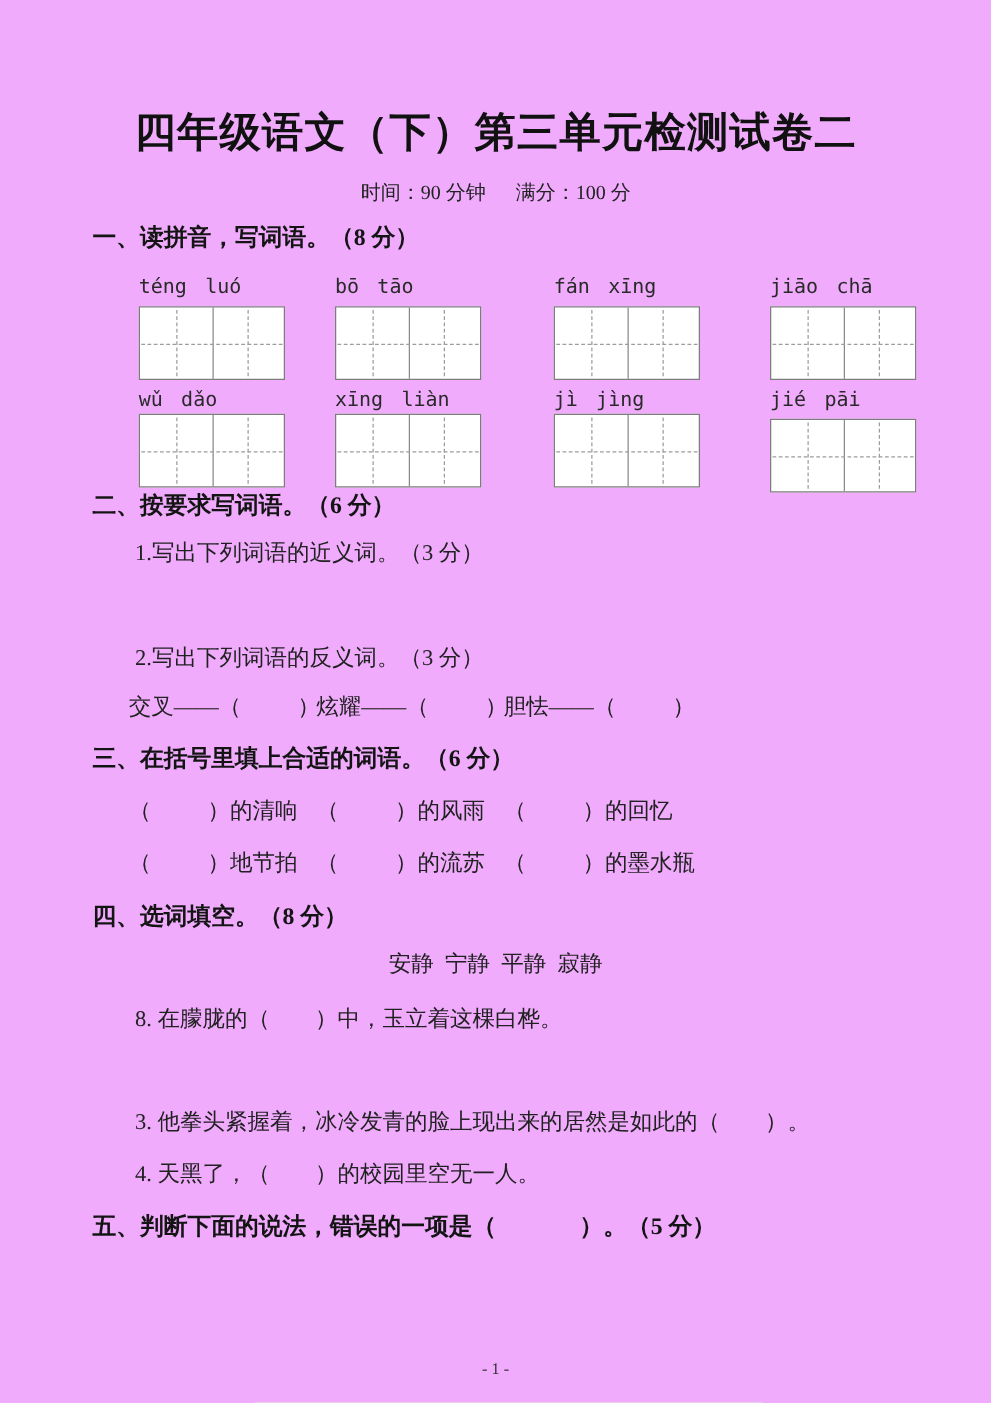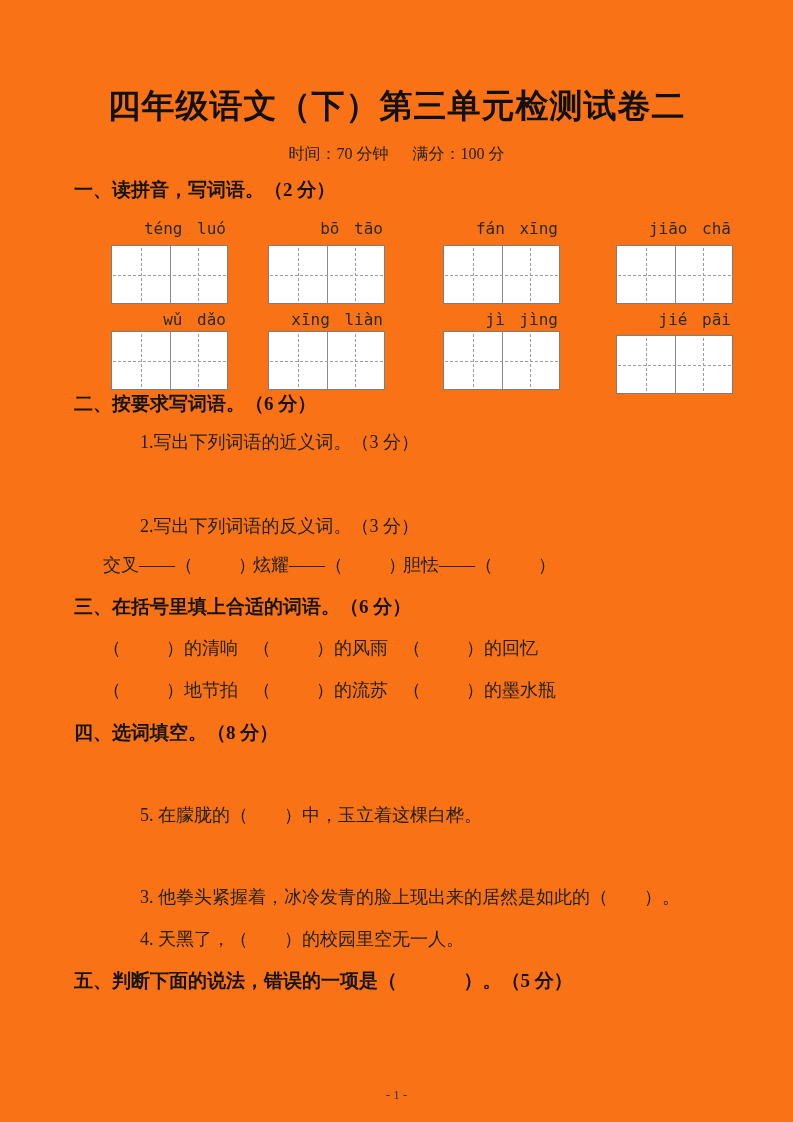--- a/index.html
+++ b/index.html
@@ -1,20 +1,20 @@
 <!DOCTYPE html>
 <html><head>
 <meta charset="utf-8">
 <style>
   html,body{margin:0;padding:0;background:#e8e8e8;}
   .paper{
     position:relative;
     width:793px;height:1122px;
     margin:0 auto;
-    background:#f97316;
+    background:#f0abfc;
     font-family:"Liberation Serif", serif;
     color:#1c1c1c;
     overflow:hidden;
   }
   .abs{position:absolute;}
   .pre{white-space:pre;}
   .title{
     top:84px;left:0;width:100%;
     text-align:center;
     font-size:33px;font-weight:700;
@@ -22,27 +22,27 @@
   }
   .subtitle{
     top:144px;left:0;width:100%;
     text-align:center;font-size:16px;color:#222;
   }
   .sec-heading{
     left:74px;
     font-size:19px;font-weight:700;color:#141414;
     white-space:pre;
   }
-  .sub-line{left:108px;font-size:18px;color:#212121;white-space:pre;margin-left:32px;}
+  .sub-line{left:108px;font-size:18px;color:#212121;white-space:pre;}
   .tri-row{left:103px;display:flex;}
   .tri-row .tri{width:150px;font-size:18px;color:#212121;white-space:pre;}
   .tri-row .tri:last-child{width:auto;}
   
   .pinyin{
-    width:115px;text-align:right;
+    width:115px;text-align:left;
     font-family:"DejaVu Sans Mono", monospace;
     font-size:16px;color:#2a2a2a;
     word-spacing:5px;letter-spacing:0px;
   }
   
   .wbox{
     width:115px;height:57px;
     border:1px solid #7d7d7d;
     background:#fff;
   }
@@ -59,23 +59,23 @@
     text-align:center;font-size:13px;color:#333;
     font-family:"Liberation Serif", serif;
   }
 </style>
 </head>
 <body>
 
 <div class="paper">
 
   <div class="abs title">四年级语文（下）第三单元检测试卷二</div>
-  <div class="abs subtitle pre">时间：70 分钟      满分：100 分</div>
+  <div class="abs subtitle pre">时间：90 分钟      满分：100 分</div>
 
-  <div class="abs sec-heading" style="top:177px">一、读拼音，写词语。（2 分）</div>
+  <div class="abs sec-heading" style="top:177px">一、读拼音，写词语。（8 分）</div>
 
   <span class="abs pinyin c1" style="top:219px">téng luó</span>
   <span class="abs pinyin c2" style="top:219px">bō tāo</span>
   <span class="abs pinyin c3" style="top:219px">fán xīng</span>
   <span class="abs pinyin c4" style="top:219px">jiāo chā</span>
 
   <div class="abs wbox c1" style="top:245px">
       <i class="vd" style="left:25%"></i>
       <i class="vs"></i>
       <i class="vd" style="left:75%"></i>
@@ -145,21 +145,22 @@
     <span class="tri">（          ）的风雨</span>
     <span class="tri">（          ）的回忆</span>
   </div>
   <div class="abs tri-row" style="top:678px">
     <span class="tri">（          ）地节拍</span>
     <span class="tri">（          ）的流苏</span>
     <span class="tri">（          ）的墨水瓶</span>
   </div>
 
   <div class="abs sec-heading" style="top:720px">四、选词填空。（8 分）</div>
-  <div class="abs sub-line" style="top:803px">5. 在朦胧的（        ）中，玉立着这棵白桦。</div>
+  <div class="abs bank">安静  宁静  平静  寂静</div>
+  <div class="abs sub-line" style="top:803px">8. 在朦胧的（        ）中，玉立着这棵白桦。</div>
   <div class="abs sub-line" style="top:885px">3. 他拳头紧握着，冰冷发青的脸上现出来的居然是如此的（        ）。</div>
   <div class="abs sub-line" style="top:927px">4. 天黑了，（        ）的校园里空无一人。</div>
 
   <div class="abs sec-heading" style="top:968px">五、判断下面的说法，错误的一项是（              ）。（5 分）</div>
 
   <div class="abs page-num">- 1 -</div>
 
 </div>
 
 </body></html>

